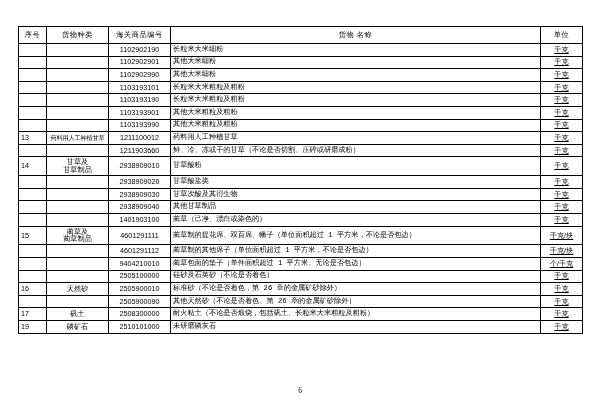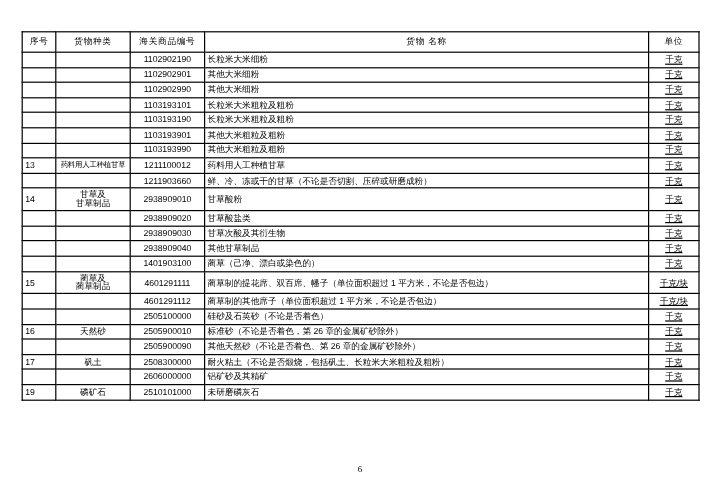--- a/index.html
+++ b/index.html
@@ -63,20 +63,21 @@
     font-size: 6.2px;
     letter-spacing: -0.2px;
   }
   td.code {
     text-align: center;
     padding-left: 3px;
   }
   td.name {
     text-align: left;
     padding-left: 3px;
+    font-family: Liberation Mono, monospace;
   }
   td.unit {
     text-align: center;
     text-decoration: underline;
   }
   tbody tr { height: 12.6px; }
   .pagenum {
     position: absolute;
     left: 0;
     right: 0;
@@ -218,20 +219,27 @@
         <tr>
           <td class="seq"></td>
           <td class="cat"></td>
           <td class="code">4601291112</td>
           <td class="name">蔺草制的其他席子（单位面积超过 1 平方米，不论是否包边）</td>
           <td class="unit">千克/块</td>
         </tr>
         <tr>
           <td class="seq"></td>
           <td class="cat"></td>
+          <td class="code">9404210010</td>
+          <td class="name">蔺草包面的垫子（单件面积超过 1 平方米、无论是否包边）</td>
+          <td class="unit">个/千克</td>
+        </tr>
+        <tr>
+          <td class="seq"></td>
+          <td class="cat"></td>
           <td class="code">2505100000</td>
           <td class="name">硅砂及石英砂（不论是否着色）</td>
           <td class="unit">千克</td>
         </tr>
         <tr>
           <td class="seq">16</td>
           <td class="cat">天然砂</td>
           <td class="code">2505900010</td>
           <td class="name">标准砂（不论是否着色，第 26 章的金属矿砂除外）</td>
           <td class="unit">千克</td>
@@ -244,27 +252,20 @@
           <td class="unit">千克</td>
         </tr>
         <tr>
           <td class="seq">17</td>
           <td class="cat">矾土</td>
           <td class="code">2508300000</td>
           <td class="name">耐火粘土（不论是否煅烧，包括矾土、长粒米大米粗粒及粗粉）</td>
           <td class="unit">千克</td>
         </tr>
         <tr>
-          <td class="seq"></td>
-          <td class="cat"></td>
-          <td class="code">2606000000</td>
-          <td class="name">铝矿砂及其精矿</td>
-          <td class="unit">千克</td>
-        </tr>
-        <tr>
           <td class="seq">19</td>
           <td class="cat">磷矿石</td>
           <td class="code">2510101000</td>
           <td class="name">未研磨磷灰石</td>
           <td class="unit">千克</td>
         </tr>
       </tbody>
   </table>
 
   <div class="pagenum">6</div>

